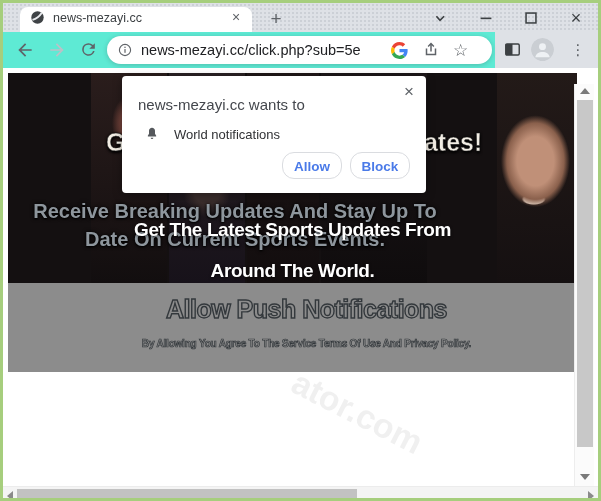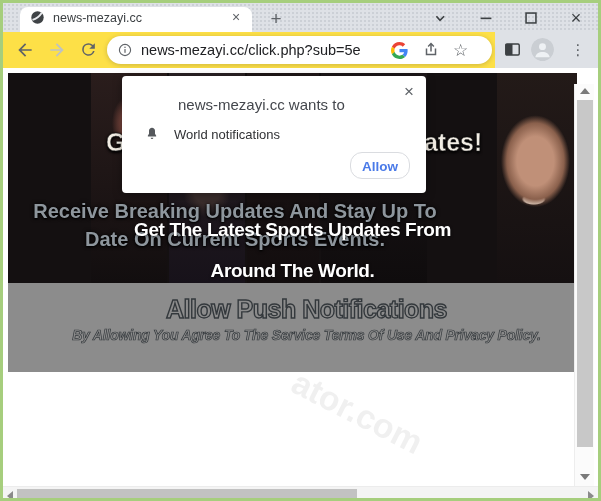--- a/index.html
+++ b/index.html
@@ -12,21 +12,21 @@
     background-image:radial-gradient(#ccd0d6 0.8px,transparent 1px);background-size:4px 4px;}
   .tab{position:absolute;left:17px;top:4px;width:232px;height:25px;background:#fff;
     border-radius:8px 8px 0 0;display:flex;align-items:center;padding:0 8px 4px 10px;}
   .tab-title{font-size:12.5px;color:#3c4043;flex:1;margin-left:8px;white-space:nowrap;overflow:hidden;}
   .tab-close{width:16px;height:16px;border-radius:8px;color:#5f6368;font-size:14px;line-height:15px;text-align:center;cursor:pointer;}
   .newtab{position:absolute;left:262px;top:5px;width:22px;height:22px;color:#5f6368;font-size:19px;line-height:21px;text-align:center;border-radius:11px;}
   .winbtn{position:absolute;top:2px;width:26px;height:25px;display:flex;align-items:center;justify-content:center;color:#3c4043;}
   .winclose-glyph{font-size:18px;line-height:18px;}
 
   
-  .toolbar{position:absolute;left:0;top:29px;width:492px;height:36px;background:#fde047;padding-left:28px;}
+  .toolbar{position:absolute;left:0;top:29px;width:492px;height:36px;background:#5eead4;padding-left:28px;}
   .navbtn{position:absolute;top:8px;width:20px;height:20px;}
   .omnibox{position:absolute;left:104px;top:4px;width:385px;height:28px;background:#fff;border-radius:14px;
     box-shadow:0 1px 5px rgba(32,33,36,.22);display:flex;align-items:center;padding:0 10px 0 10px;}
   .urltext{font-size:14.5px;color:#202124;white-space:nowrap;overflow:hidden;width:240px;margin-left:8px;}
   .omni-ico{margin-left:10px;flex:0 0 auto;display:flex;align-items:center;}
   .star-glyph{font-size:17px;color:#5f6368;line-height:17px;}
   .sidepanel{position:absolute;left:500px;top:8px;}
   .avatar{position:absolute;left:528px;top:6px;width:23px;height:23px;border-radius:50%;overflow:hidden;}
   .dots{position:absolute;left:567px;top:7px;font-size:15px;color:#5f6368;width:16px;text-align:center;line-height:21px;}
 
@@ -66,31 +66,31 @@
   .baked-line{position:absolute;left:5px;width:454px;z-index:2;text-align:center;font-weight:bold;font-size:20px;
     color:#8e969d;text-shadow:0 0 4px #000,0 1px 2px #000;white-space:nowrap;}
   .bl1{top:132px;}
   .bl2{top:160px;}
   .headline{position:absolute;left:0;top:141px;width:579px;z-index:3;text-align:center;color:#fff;
     font-size:19px;font-weight:bold;letter-spacing:-0.4px;line-height:41px;text-shadow:0 1px 3px rgba(0,0,0,.65);}
 
   .band{position:absolute;left:5px;top:215px;width:569px;height:89px;background:#8c8c8c;text-align:center;padding-left:28px;}
   .band-title{margin-top:12px;font-size:25px;font-weight:bold;letter-spacing:-0.5px;color:#8c8c8c;
     -webkit-text-stroke:1.4px #33383c;text-shadow:0 1px 1px rgba(255,255,255,.12);}
-  .band-sub{margin-top:3px;font-size:14px;font-weight:bold;letter-spacing:-0.2px;color:#8c8c8c;font-style:italic;
+  .band-sub{margin-top:14px;font-size:10px;font-weight:bold;letter-spacing:-0.2px;color:#8c8c8c;
     -webkit-text-stroke:0.7px #33383c;}
 
   .watermark{position:absolute;left:300px;top:295px;z-index:1;font-size:34px;font-weight:bold;
     color:rgba(60,60,60,0.08);transform:rotate(27deg);transform-origin:left top;white-space:nowrap;}
 
   
   .dialog{position:absolute;left:119px;top:8px;width:304px;height:117px;background:#fff;z-index:10;
     border-radius:4px;box-shadow:0 2px 10px rgba(0,0,0,.35);padding:14px 16px 12px 16px;}
   .dlg-close{position:absolute;right:12px;top:7px;font-size:17px;color:#5f6368;line-height:18px;}
-  .dlg-title{font-size:15px;color:#44474d;margin-top:6px;margin-left:40px;}
+  .dlg-title{font-size:15px;color:#44474d;margin-top:6px;}
   .dlg-row{display:flex;align-items:center;margin-top:13px;margin-left:6px;}
   .dlg-perm{font-size:13px;color:#303134;margin-left:14px;}
   .dlg-buttons{position:absolute;right:16px;bottom:14px;display:flex;gap:8px;}
   .dlg-btn{width:60px;height:27px;background:#fff;border:1px solid #dadce0;border-radius:12px;
     font-size:13.5px;color:#4a7ae8;font-weight:bold;text-align:center;line-height:25px;cursor:pointer;}
 
   
   .vscroll{position:absolute;left:571px;top:16px;width:20px;height:402px;background:#fbfbfb;border-left:1px solid #ededed;}
   .vthumb{position:absolute;left:2px;top:16px;width:16px;height:347px;background:#c8c8c8;}
   .arrow{width:0;height:0;position:absolute;}
@@ -227,20 +227,21 @@
       <div class="dlg-title">news-mezayi.cc wants to</div>
       <div class="dlg-row">
         <svg width="16" height="16" viewBox="0 0 24 24">
           <path d="M12 2.5c-2.6 0-4.5 2-4.5 4.6v4.6l-1.8 2.8c-.3.5 0 1.1.6 1.1h11.4c.6 0 .9-.6.6-1.1l-1.8-2.8V7.1c0-2.6-1.9-4.6-4.5-4.6z" fill="#55585c"></path>
           <path d="M10 17.6a2 2 0 0 0 4 0z" fill="#55585c"></path>
         </svg>
         <span class="dlg-perm">World notifications</span>
       </div>
       <div class="dlg-buttons">
         <button class="dlg-btn">Allow</button>
+        <button class="dlg-btn">Block</button>
       </div>
     </div>
 
     <div class="vscroll">
       <div class="arrow arr-up"></div>
       <div class="vthumb"></div>
       <div class="arrow arr-down"></div>
     </div>
     <div class="hscroll">
       <div class="arrow arr-left"></div>

